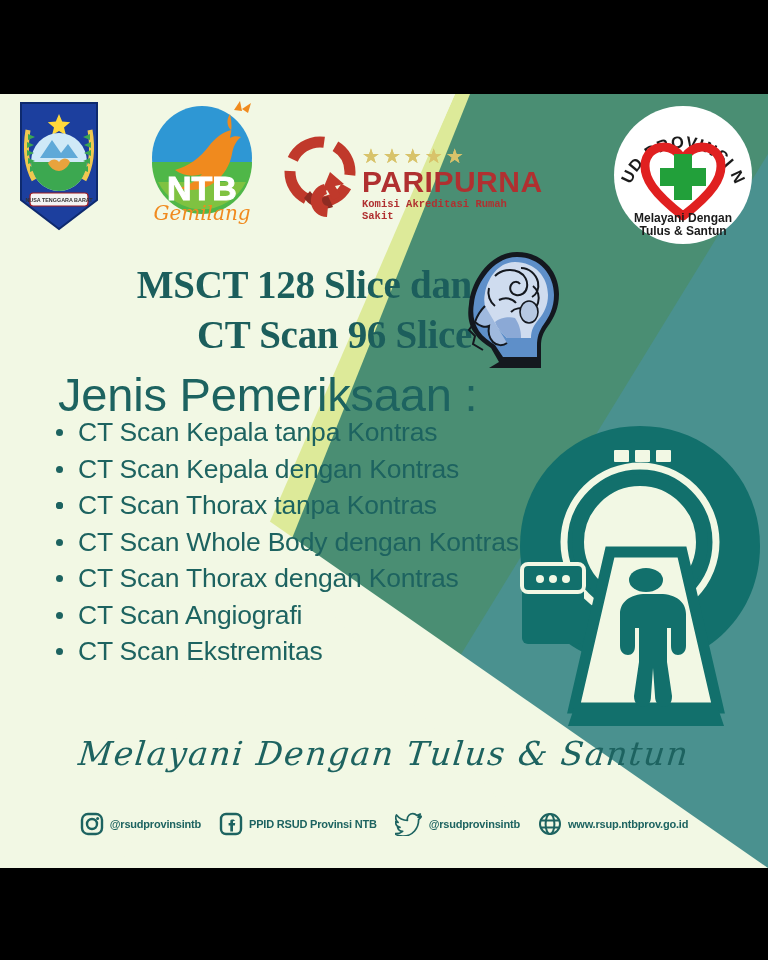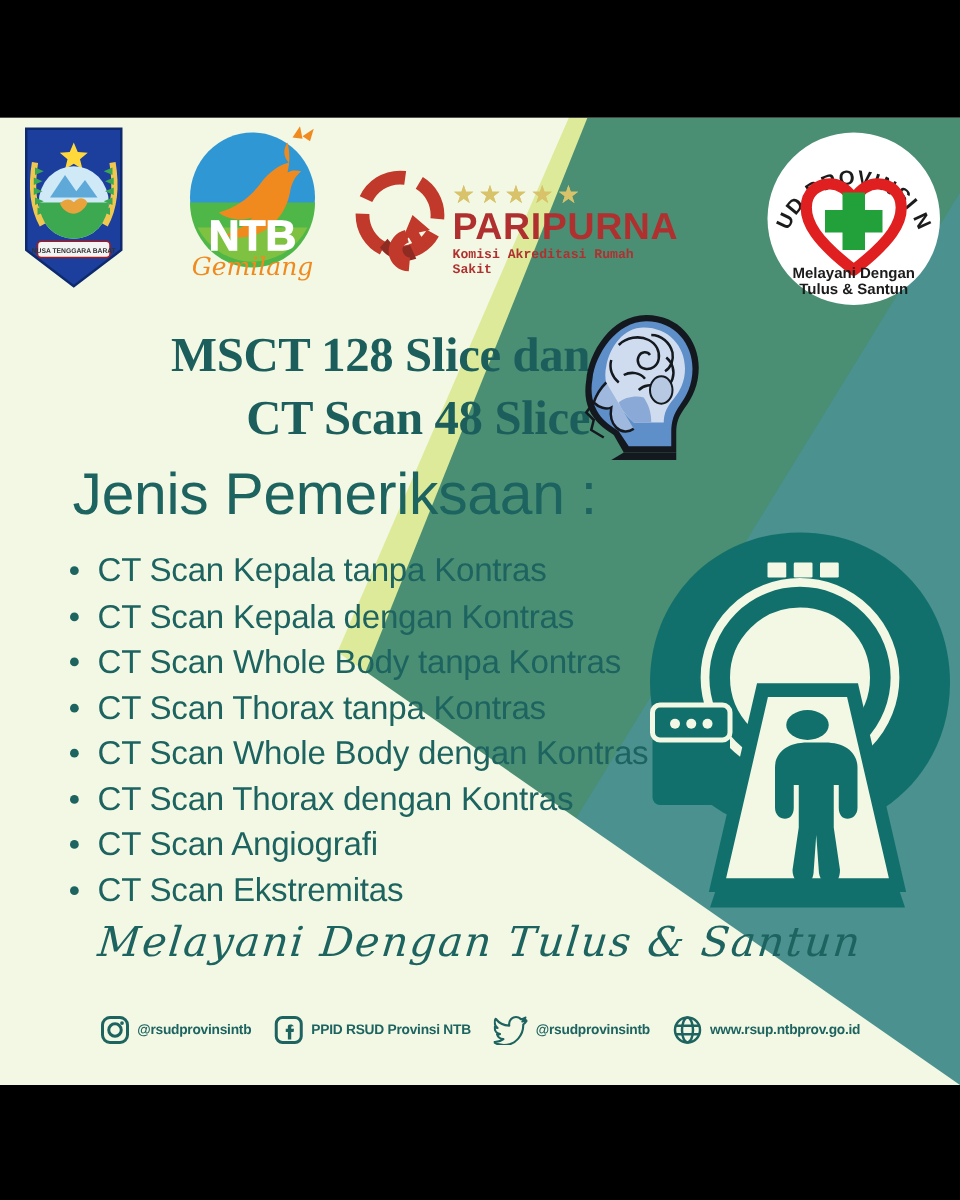--- a/index.html
+++ b/index.html
@@ -145,21 +145,21 @@
     line-height: 40px;
     color: #1D6360;
     letter-spacing: -0.2px;
     margin-left: 16px;
   }
 
   
   .list {
     position: absolute;
     left: 50px;
-    top: 344px;
+    top: 320px;
     width: 520px;
     margin: 0;
     padding: 0;
     list-style: none;
   }
   .list li {
     position: relative;
     padding-left: 28px;
     font-family: "Liberation Sans", sans-serif;
     font-size: 26.5px;
@@ -325,21 +325,21 @@
         <textPath href="#arcpath" startOffset="50%" text-anchor="middle">RSUD PROVINSI NTB</textPath>
       </text>
       <path d="M71 112 C40 88 33 74 33 62 C33 50 42 43 52 43 C60 43 66 48 71 55 C76 48 82 43 90 43 C100 43 109 50 109 62 C109 74 102 88 71 112z" fill="none" stroke="#E02020" stroke-width="9" stroke-linejoin="round"></path>
       <path d="M62 50 h18 v14 h14 v18 h-14 v14 h-18 v-14 h-14 v-18 h14z" fill="#22A03A"></path>
       <text x="71" y="118" text-anchor="middle" font-family="Liberation Sans, sans-serif" font-size="12" font-weight="bold" fill="#1B1B1B">Melayani Dengan</text>
       <text x="71" y="131" text-anchor="middle" font-family="Liberation Sans, sans-serif" font-size="12" font-weight="bold" fill="#1B1B1B">Tulus &amp; Santun</text>
     </svg>
 
     <div class="headline">
       <div>MSCT 128 Slice dan</div>
-      <div>CT Scan 48 Slice</div>
+      <div>CT Scan 96 Slice</div>
     </div>
 
     <svg class="brain-head" viewBox="0 0 118 122">
       <path d="M62 6 C88 6 104 26 104 48 C104 62 99 72 93 80 C88 87 86 92 86 100 L86 116 L44 116 L36 102 C30 98 24 94 20 88 C14 80 12 70 14 58 C16 36 34 6 62 6z" fill="#14181F"></path>
       <path d="M62 11 C85 11 99 29 99 49 C99 62 94 71 89 78 C84 85 82 91 82 100 L82 111 L48 111 L40 99 C34 95 28 91 24 85 C19 77 17 68 19 57 C21 38 38 11 62 11z" fill="#5E8FC9"></path>
       <path d="M60 16 C80 16 93 31 93 49 C93 59 89 67 84 73 C79 79 76 84 76 92 L52 92 C46 86 40 80 36 74 C30 66 28 56 30 47 C33 31 44 16 60 16z" fill="#CFDCEF"></path>
       <g stroke="#14181F" stroke-width="2" fill="none">
         <path d="M40 30 c6-6 16-8 24-4 c6 3 9 9 8 15 c-1 6-6 9-11 8 c-5-1-7-6-5-10 c2-4 7-4 9-1"></path>
         <path d="M66 22 c8 0 15 6 17 14 c1 6-1 12-6 15"></path>
         <path d="M34 42 c-2 7 1 14 6 18"></path>
@@ -352,21 +352,21 @@
       <path d="M20 76 l-6 8 6 6 -2 8 10 6" stroke="#14181F" stroke-width="2" fill="none"></path>
       <ellipse cx="74" cy="66" rx="9" ry="11" fill="#B6C8E2" stroke="#14181F" stroke-width="1.6"></ellipse>
       <path d="M44 116 L86 116 L86 122 L34 122 z" fill="#14181F"></path>
     </svg>
 
     <div class="subtitle">Jenis Pemeriksaan :</div>
 
     <ul class="list">
       <li><span class="dot"></span><span>CT Scan Kepala tanpa Kontras</span></li>
       <li><span class="dot"></span><span>CT Scan Kepala dengan Kontras</span></li>
-      <li><span class="dot"></span><span>CT Scan Whole Body tanpa Kontras</span></li>
+      <li><span class="dot"></span></li>
       <li><span class="dot"></span><span>CT Scan Thorax tanpa Kontras</span></li>
       <li><span class="dot"></span><span>CT Scan Whole Body dengan Kontras</span></li>
       <li><span class="dot"></span><span>CT Scan Thorax dengan Kontras</span></li>
       <li><span class="dot"></span><span>CT Scan Angiografi</span></li>
       <li><span class="dot"></span><span>CT Scan Ekstremitas</span></li>
     </ul>
 
     <svg class="scanner" viewBox="0 0 256 320">
 
       <path d="M128 14 C196 14 248 66 248 134 C248 202 196 254 128 254 C60 254 8 202 8 134 C8 66 60 14 128 14 Z" fill="#12706C"></path>

